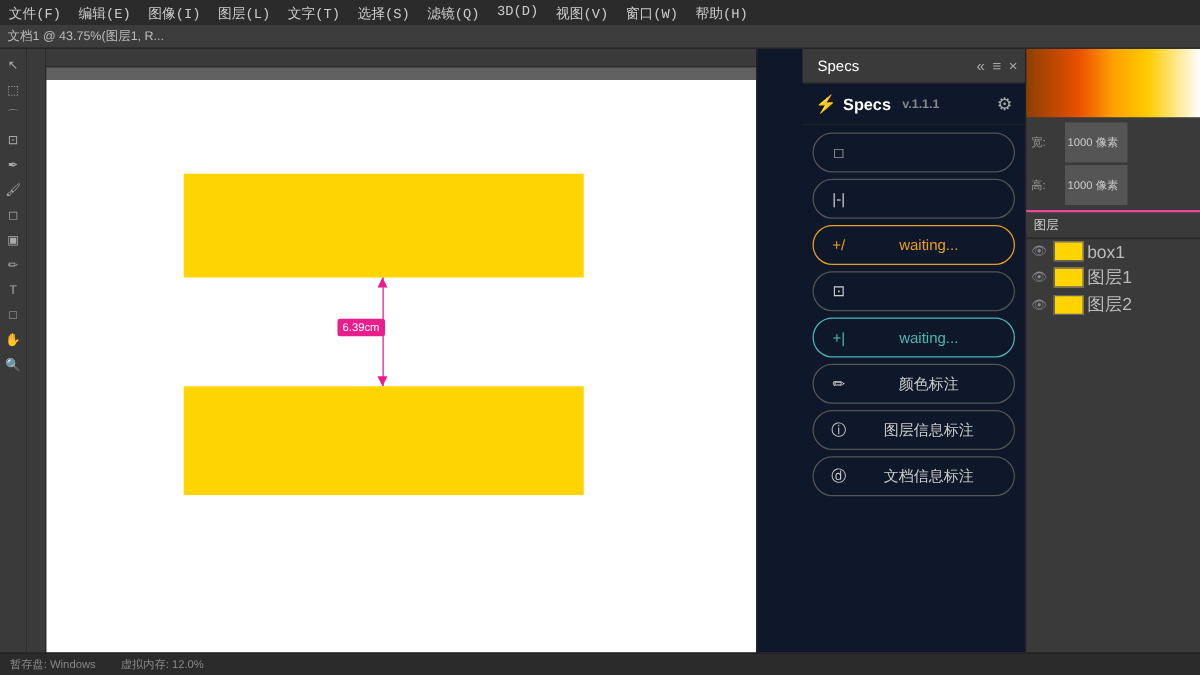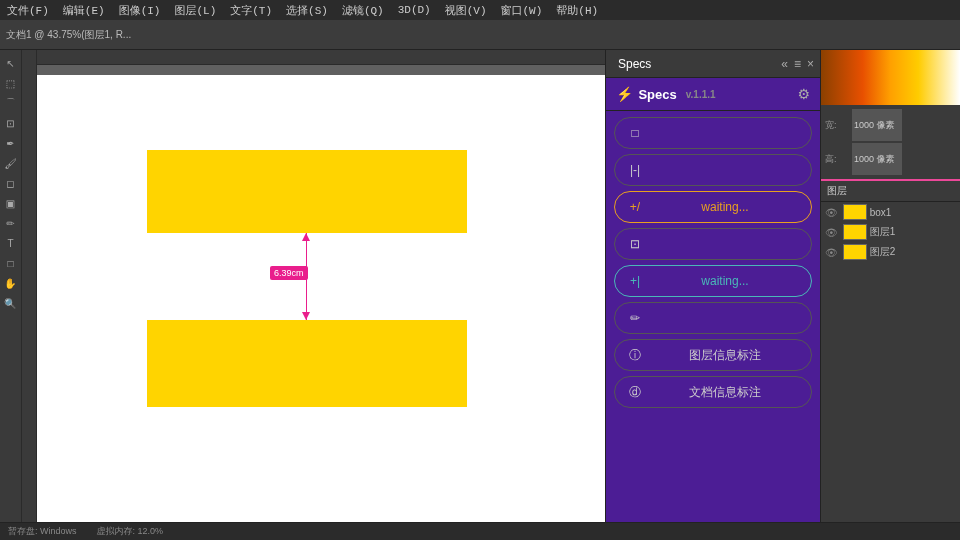--- a/index.html
+++ b/index.html
@@ -26,21 +26,21 @@
     .menu-item {
       color: #ccc;
       font-size: 11px;
       cursor: pointer;
       padding: 0 3px;
       font-family: Liberation Mono, monospace;
     }
 
     
     .toolbar {
-      height: 30px;
+      height: 19px;
       background: #3c3c3c;
       display: flex;
       align-items: center;
       padding: 0 6px;
       gap: 4px;
       flex-shrink: 0;
       border-bottom: 1px solid #222;
     }
     .toolbar-item {
       color: #bbb;
@@ -193,25 +193,26 @@
       background: #e91e8c;
       color: white;
       font-size: 9px;
       padding: 2px 4px;
       border-radius: 2px;
     }
 
     
     .specs-panel {
       width: 215px;
-      background: #4c1d95;
+      background: #0f172a;
       display: flex;
       flex-direction: column;
       border-left: 1px solid #222;
       flex-shrink: 0;
+      padding-left: 36px;
     }
 
     .specs-header {
       display: flex;
       align-items: center;
       justify-content: space-between;
       background: #3a3a3a;
       padding: 0 6px;
       height: 28px;
       border-bottom: 1px solid #222;
@@ -395,21 +396,21 @@
     .layer-thumb {
       width: 24px;
       height: 16px;
       background: #ffd400;
       border: 1px solid #666;
       flex-shrink: 0;
     }
 
     .layer-name {
       color: #bbb;
-      font-size: 10px;
+      font-size: 14px;
     }
 
     .layer-eye {
       color: #888;
       font-size: 10px;
       margin-right: 2px;
     }
 
     
     .status-bar {
@@ -528,20 +529,21 @@
         <span class="specs-btn-icon">⊡</span>
       </button>
 
       <button class="specs-btn waiting-teal">
         <span class="specs-btn-icon">+|</span>
         <span class="specs-btn-text">waiting...</span>
       </button>
 
       <button class="specs-btn">
         <span class="specs-btn-icon">✏</span>
+        <span class="specs-btn-text">颜色标注</span>
       </button>
 
       <button class="specs-btn">
         <span class="specs-btn-icon">ⓘ</span>
         <span class="specs-btn-text">图层信息标注</span>
       </button>
 
       <button class="specs-btn">
         <span class="specs-btn-icon">ⓓ</span>
         <span class="specs-btn-text">文档信息标注</span>

